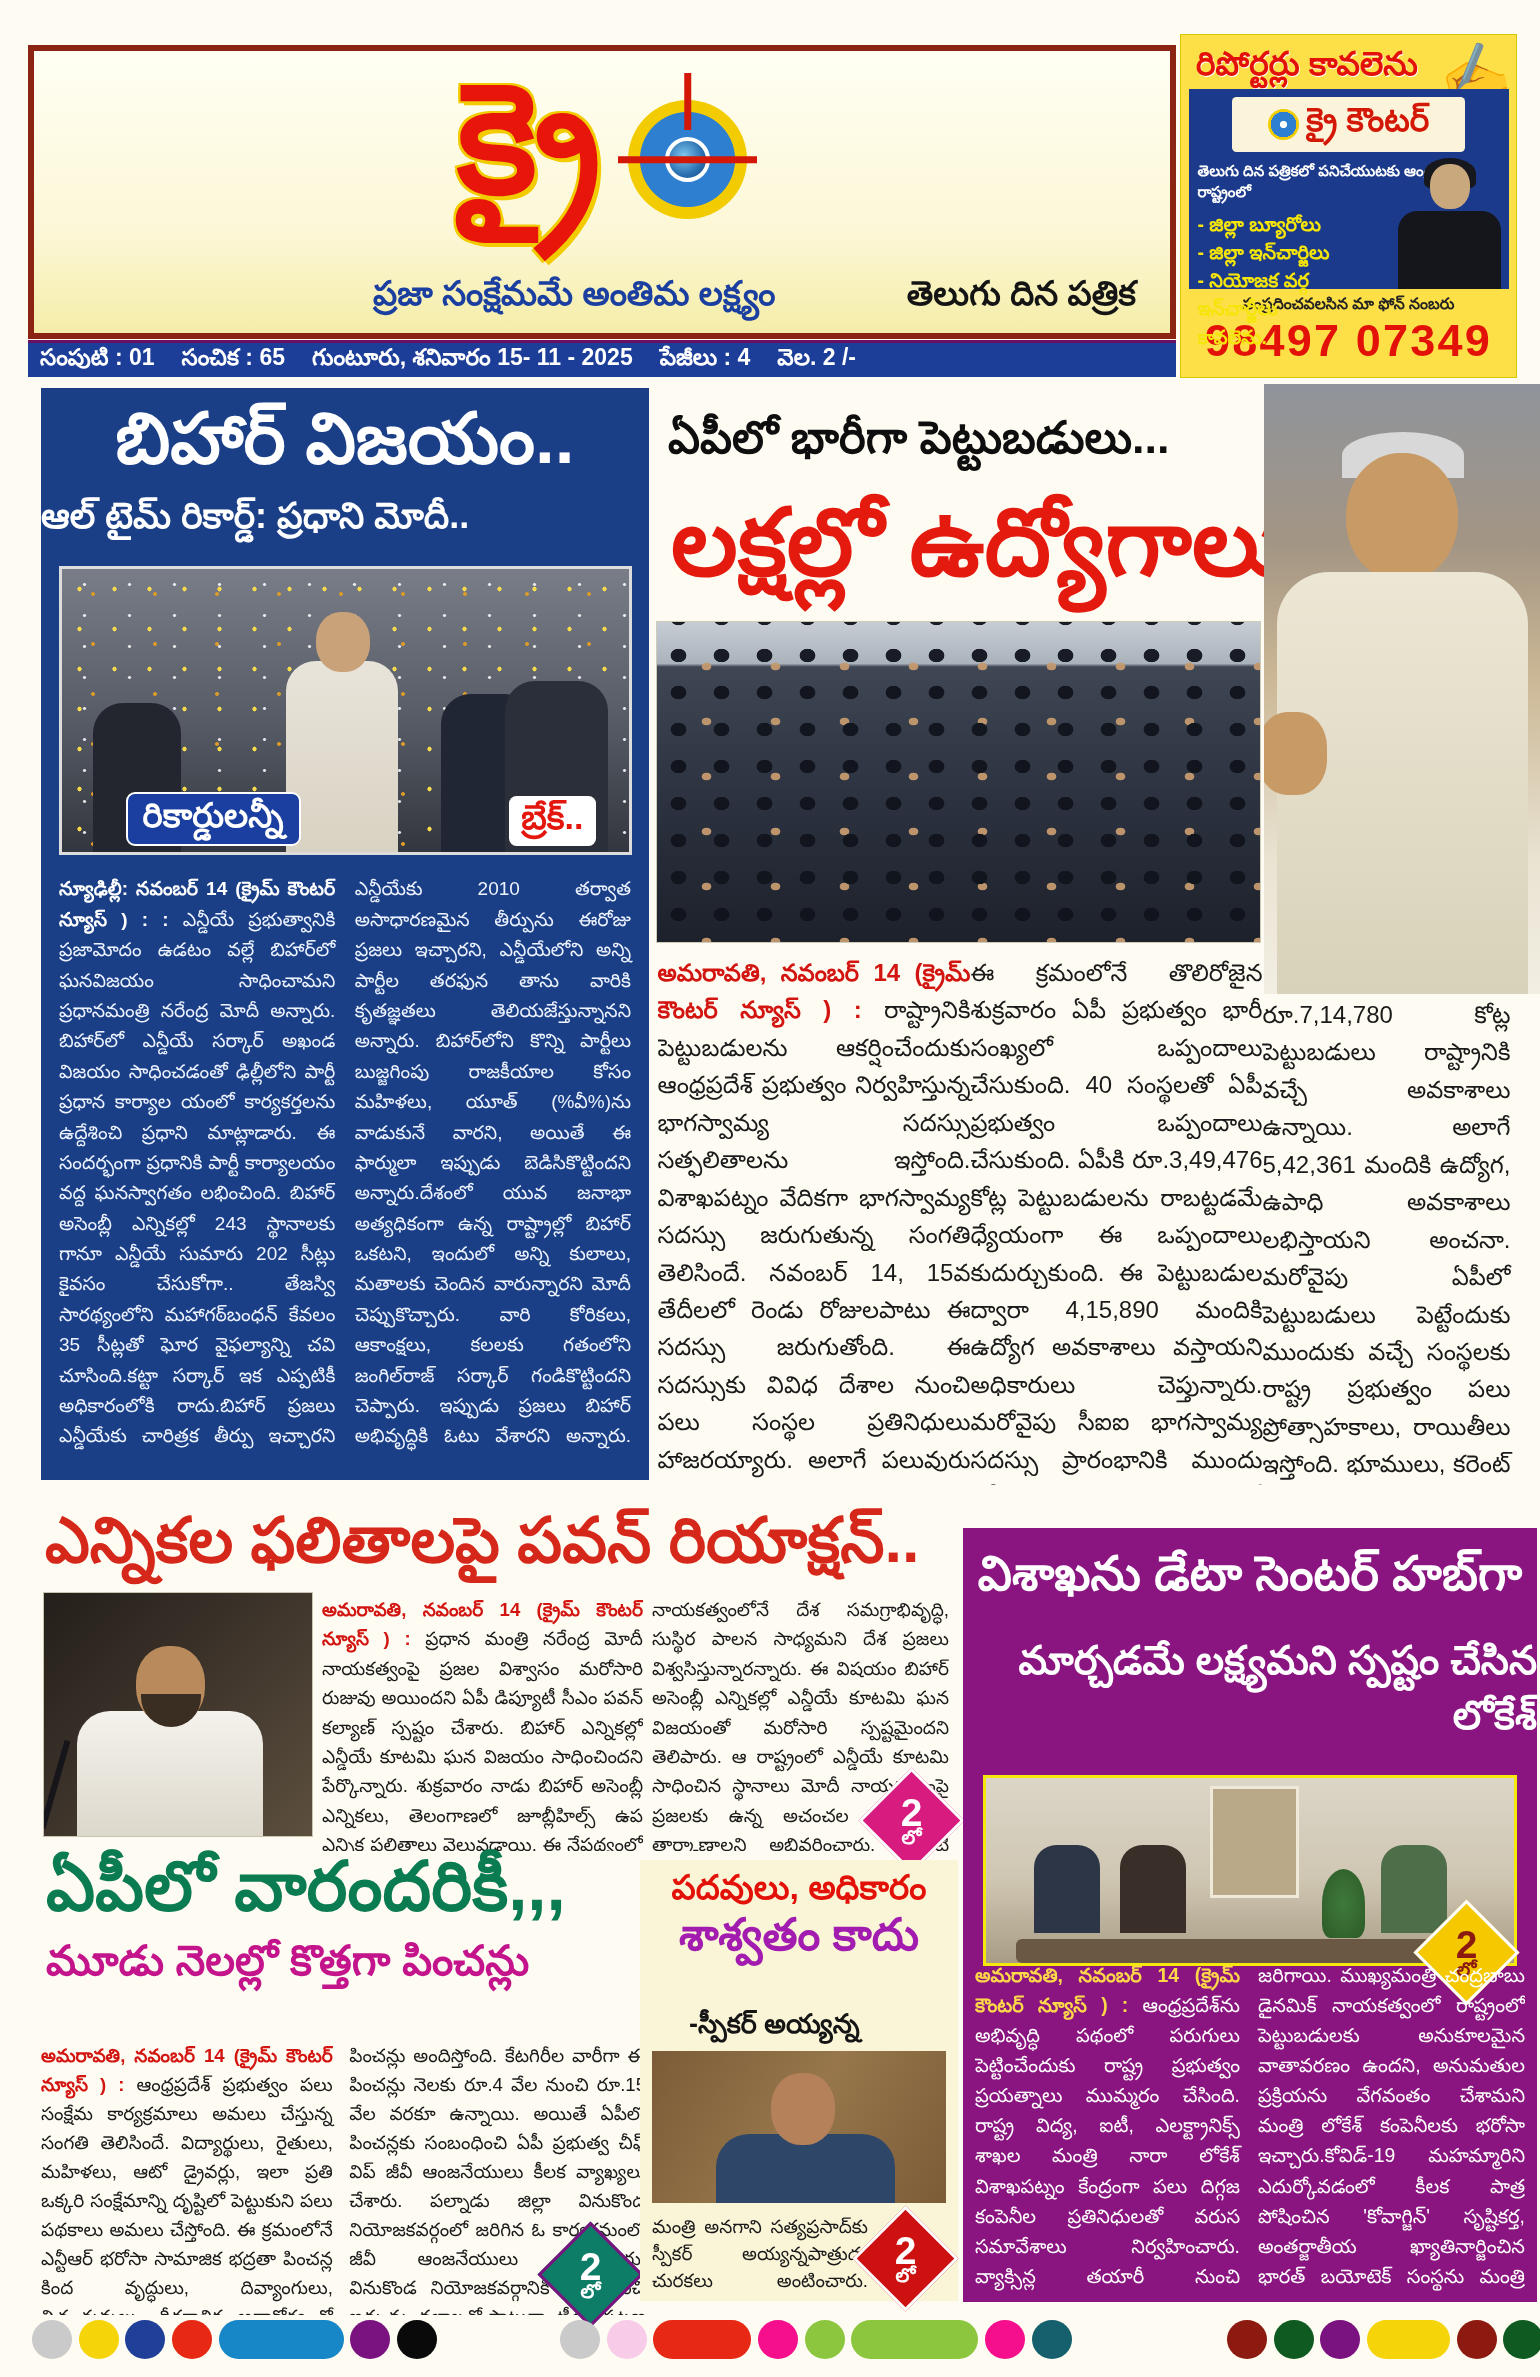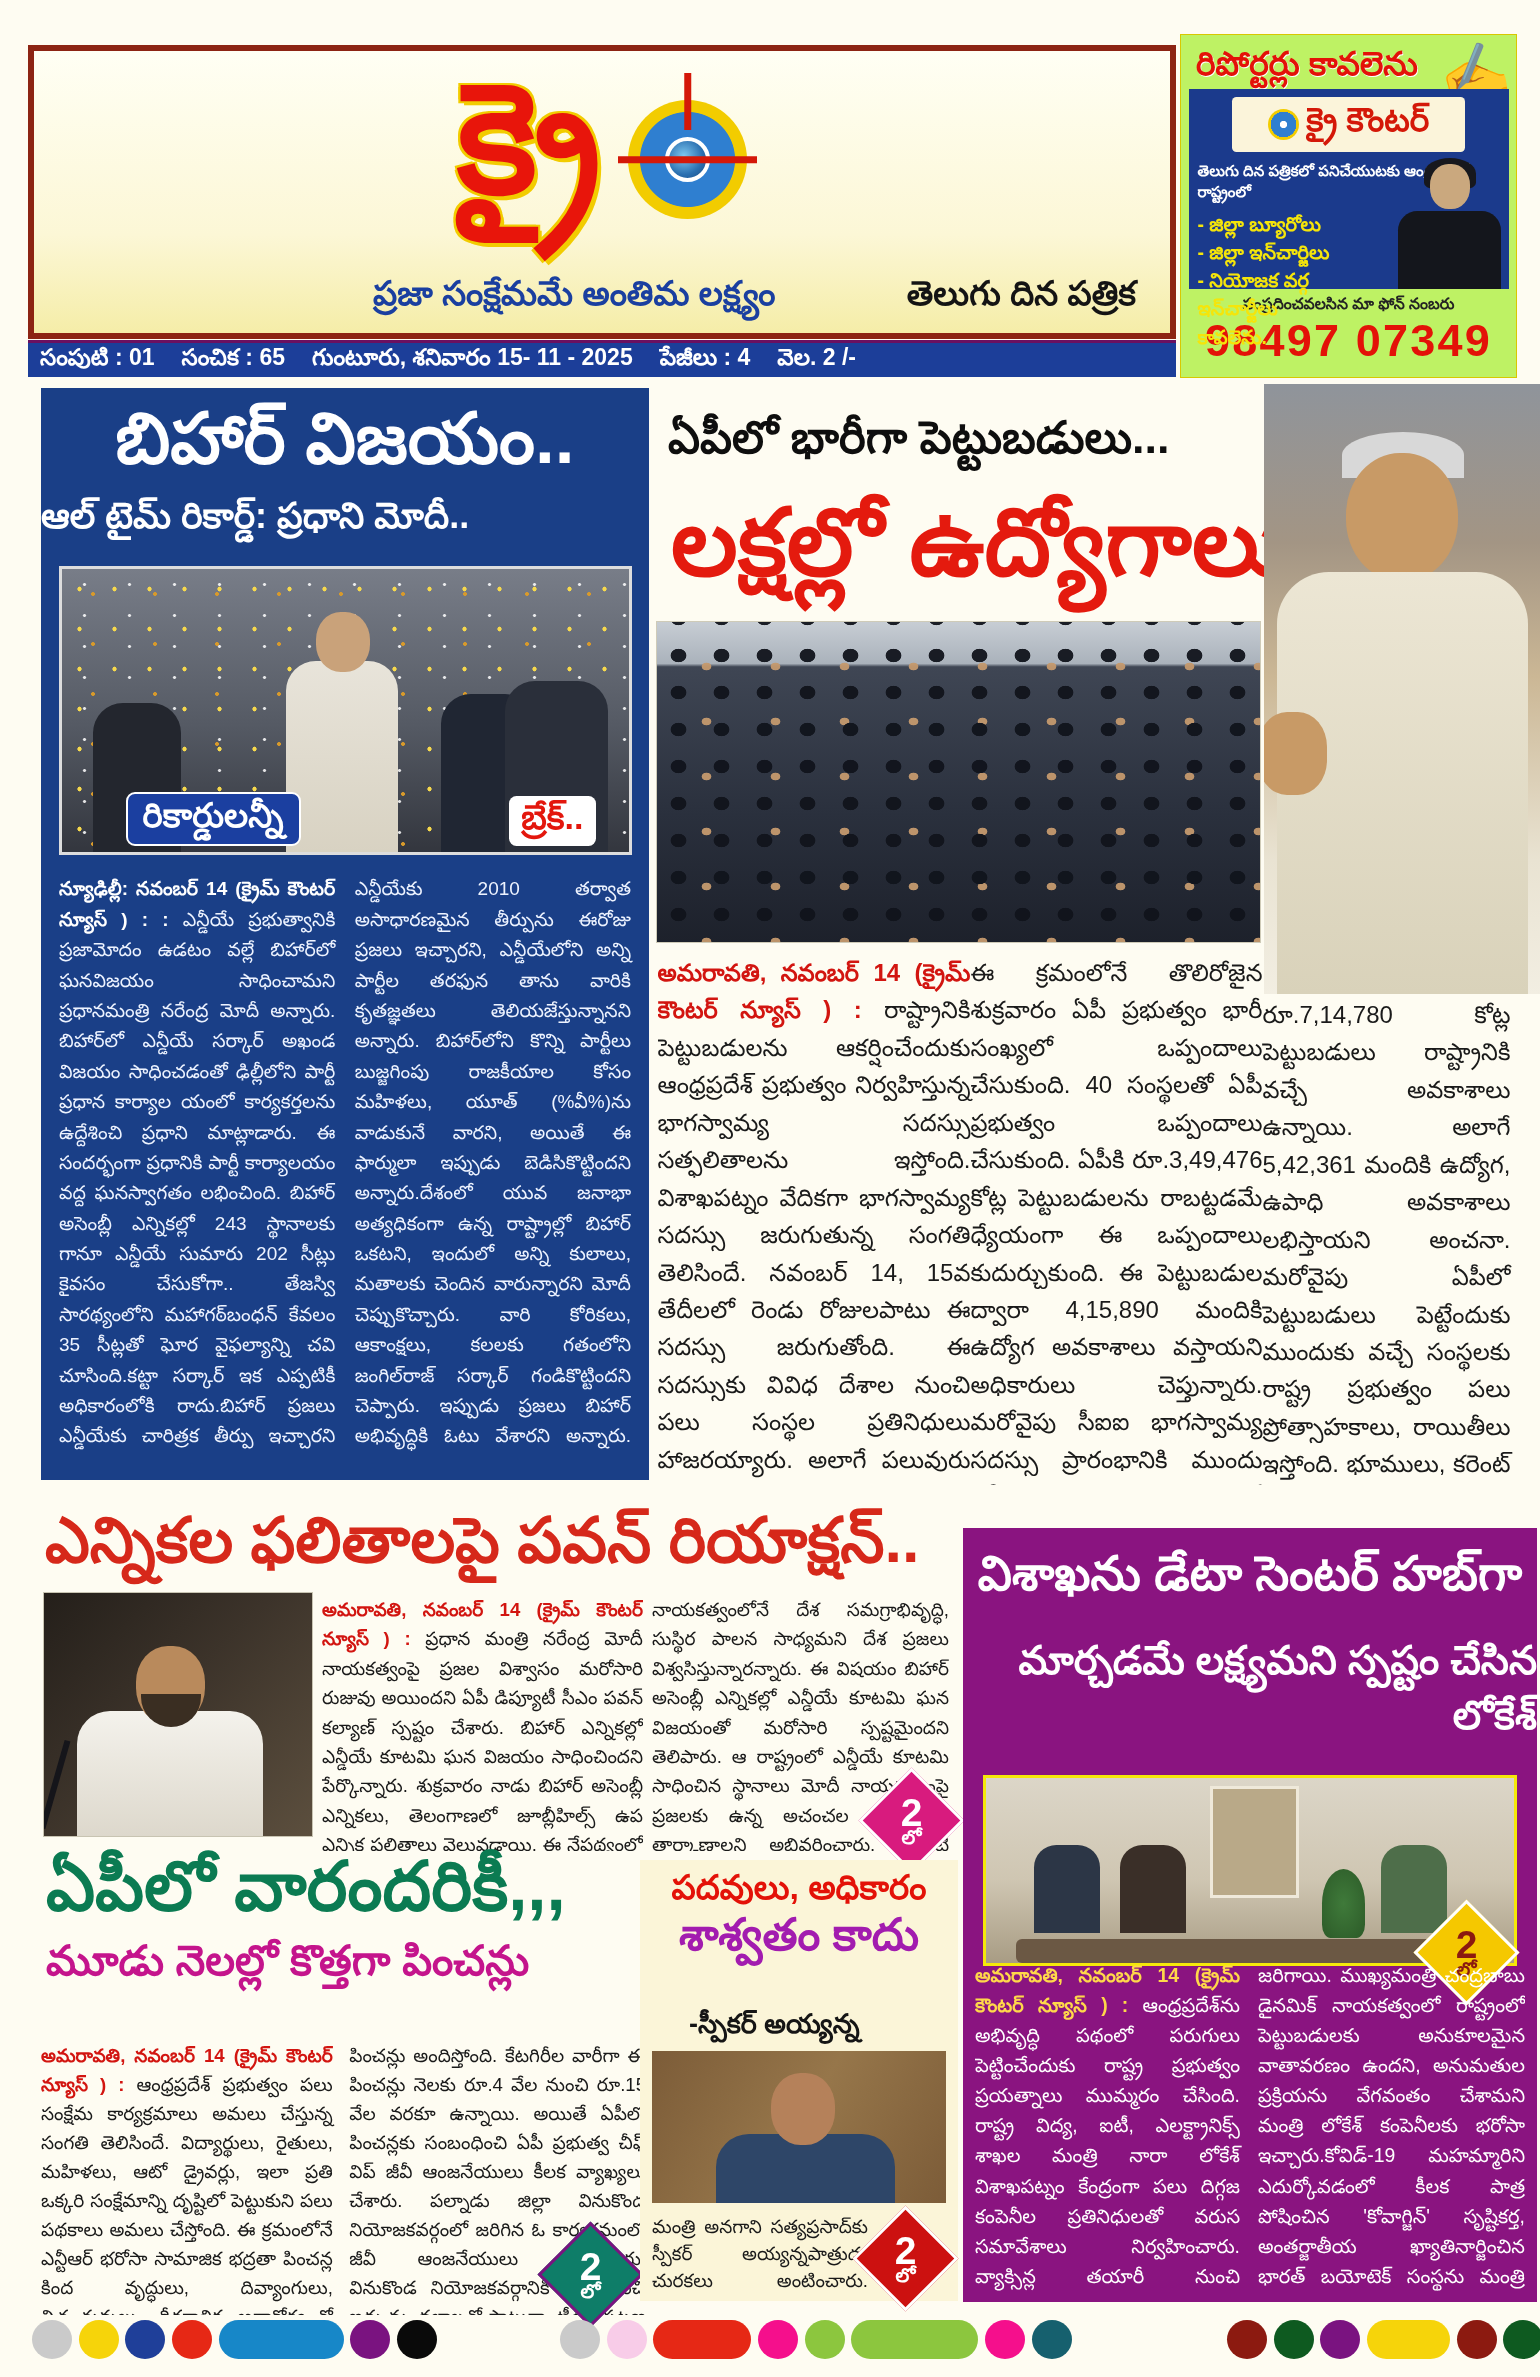--- a/index.html
+++ b/index.html
@@ -20,21 +20,21 @@
     background: radial-gradient(circle at 50% 50%, #ffffff 0 13%, #2F7FD0 14% 56%, #F2CC00 57% 72%, #E8150B 73% 82%, #F2CC00 83% 100%); }
   .target-icon::before { content:""; position:absolute; left:50%; top:-27px; width:7.5px; height:57px; background:#D41808; transform:translateX(-50%); }
   .target-icon::after  { content:""; position:absolute; top:50%; left:-10.4px; right:-10.4px; height:7.5px; background:#D41808; transform:translateY(-50%); }
   .target-globe { position:absolute; inset:31%; border-radius:50%; border:4.5px solid #fff;
     background: radial-gradient(circle at 40% 40%, #7EC8F0, #2A6FB0 60%, #1B4A80); }
   .tagline-row { position:absolute; left:339px; right:34px; bottom:12px; display:flex; justify-content:space-between; align-items:baseline; }
   .tagline { color:#1A3FA0; font-size:34px; font-weight:800; }
   .edition { color:#141414; font-size:34px; font-weight:800; }
 
   
-  .ad-box { position:absolute; left:1180px; top:34px; width:337px; height:344px; background:#bef264; border:1.5px solid #D8C800; }
+  .ad-box { position:absolute; left:1180px; top:34px; width:337px; height:344px; background:#fde047; border:1.5px solid #D8C800; }
   .ad-title-row { position:relative; padding:12px 10.4px 3px 15px; }
   .ad-title { font-size:33px; font-weight:900; color:#E31208; line-height:1.05; width:246px; display:inline-block; text-shadow:0.7px 0.7px 0 #ffffff; }
   .hand-icon { position:absolute; right:6px; top:6px; font-size:57px; color:#141414; transform:rotate(-14deg); }
   .ad-blue { margin:4.5px 7.5px 0; background:#1B3A8C; height:200px; position:relative; padding:7.5px 9px; }
   .ad-logo-chip { width:233px; margin:0 auto; background:#FBF4DA; border-radius:4.5px; text-align:center; padding:4.5px 3px;
     font-size:33px; font-weight:900; color:#D41808; display:flex; align-items:center; justify-content:center; gap:7.5px; }
   .ad-chip-target { width:31px; height:31px; border-radius:50%; flex:0 0 auto;
     background: radial-gradient(circle, #ffffff 0 16%, #2F7FD0 17% 58%, #F2CC00 59% 100%); }
   .ad-line { color:#ffffff; font-size:15px; font-weight:700; margin-top:10.4px; }
   .ad-items { margin-top:6px; color:#F5E50A; font-size:19.4px; font-weight:800; line-height:1.45; width:64%; }

